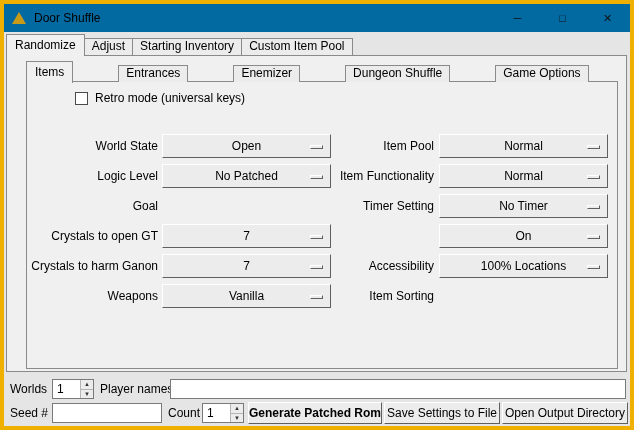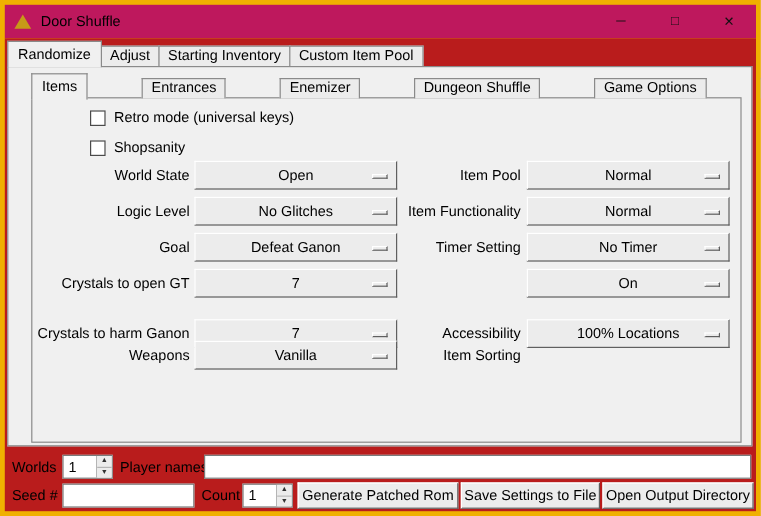--- a/index.html
+++ b/index.html
@@ -1,24 +1,24 @@
 <!DOCTYPE html>
 <html><head>
 <meta charset="utf-8">
 <style>
   * { box-sizing: border-box; }
   body { margin:0; background:#d8d8d8; font-family:"Liberation Sans", sans-serif; font-size:12px; color:#000; }
   .window { position:relative; width:634px; height:430px; background:#f0b000; overflow:hidden; }
-  .titlebar { position:absolute; top:4px; left:4px; width:626px; height:28px; background:#be185d; display:flex; align-items:center; }
+  .titlebar { position:absolute; top:4px; left:4px; width:626px; height:28px; background:#0369a1; display:flex; align-items:center; }
   .app-icon { width:16px; height:14px; margin:0 6px 0 8px; position:relative; }
   .app-icon .tri { width:0; height:0; border-left:7px solid transparent; border-right:7px solid transparent; border-bottom:12px solid #c79a18; margin-top:1px; }
   .title-text { font-size:12px; }
   .win-controls { margin-left:auto; display:flex; height:28px; }
   .win-btn { width:45px; height:28px; display:flex; align-items:center; justify-content:center; font-size:11px; color:#111; cursor:default; }
-  .client { position:absolute; top:32px; left:4px; width:626px; height:394px; background:#b91c1c; }
+  .client { position:absolute; top:32px; left:4px; width:626px; height:394px; background:#e5e5e5; }
 
   .tabs { position:absolute; display:flex; align-items:flex-end; z-index:3; }
   .tab { background:#ececec; border:1px solid #8a8a8a; border-bottom:none; padding:0 7px 2px; line-height:14px; white-space:nowrap; }
   .tab + .tab { margin-left:-1px; }
   .tab.selected { background:#f0f0f0; padding:3px 8px 4px; margin-bottom:-1px; z-index:4; position:relative; }
 
   .outer-tabs { top:2px; left:2px; }
   .notebook-outer { position:absolute; top:23px; left:2px; width:621px; height:317px; border:1px solid #8a8a8a; background:#f0f0f0; }
   .inner-tabs { top:5px; left:19px;gap:46px; }
   .notebook-inner { position:absolute; top:25px; left:19px; width:592px; height:288px; border:1px solid #8a8a8a; background:#f0f0f0; }
@@ -95,77 +95,69 @@
         <div class="tab">Game Options</div>
         <div class="tab">Generation Setup</div>
       </div>
 
       <div class="notebook-inner">
 
         <div class="cb-row" style="top:8px;">
           <span class="checkbox"></span>
           <span class="cb-label">Retro mode (universal keys)</span>
         </div>
-        <div class="cb-row" style="top:33px;">
-          <span class="checkbox"></span>
-          <span class="cb-label">Shopsanity</span>
-        </div>
 
         <div class="opt-row" style="top:52px;">
           <div class="opt-label l-label">World State</div>
           <div class="opt-btn l-btn">
             <span>Open</span>
             <span class="menu-indicator"></span>
           </div>
           <div class="opt-label r-label">Item Pool</div>
           <div class="opt-btn r-btn">
             <span>Normal</span>
             <span class="menu-indicator"></span>
           </div>
         </div>
 
         <div class="opt-row" style="top:82px;">
           <div class="opt-label l-label">Logic Level</div>
           <div class="opt-btn l-btn">
-            <span>No Glitches</span>
+            <span>No Patched</span>
             <span class="menu-indicator"></span>
           </div>
           <div class="opt-label r-label">Item Functionality</div>
           <div class="opt-btn r-btn">
             <span>Normal</span>
             <span class="menu-indicator"></span>
           </div>
         </div>
 
         <div class="opt-row" style="top:112px;">
           <div class="opt-label l-label">Goal</div>
-          <div class="opt-btn l-btn">
-            <span>Defeat Ganon</span>
-            <span class="menu-indicator"></span>
-          </div>
           <div class="opt-label r-label">Timer Setting</div>
           <div class="opt-btn r-btn">
             <span>No Timer</span>
             <span class="menu-indicator"></span>
           </div>
         </div>
 
         <div class="opt-row" style="top:142px;">
           <div class="opt-label l-label">Crystals to open GT</div>
           <div class="opt-btn l-btn">
             <span>7</span>
             <span class="menu-indicator"></span>
           </div>
           <div class="opt-btn r-btn">
             <span>On</span>
             <span class="menu-indicator"></span>
           </div>
         </div>
 
-        <div class="opt-row" style="top:172px;margin-top:12px;">
+        <div class="opt-row" style="top:172px;">
           <div class="opt-label l-label">Crystals to harm Ganon</div>
           <div class="opt-btn l-btn">
             <span>7</span>
             <span class="menu-indicator"></span>
           </div>
           <div class="opt-label r-label">Accessibility</div>
           <div class="opt-btn r-btn">
             <span>100% Locations</span>
             <span class="menu-indicator"></span>
           </div>
@@ -197,18 +189,18 @@
     <span class="label" style="top:370px; left:6px;">Seed #</span>
     <div class="entry" style="top:371px; left:48px; width:110px;"><span></span></div>
     <span class="label" style="top:370px; left:164px;">Count</span>
     <div class="spin" style="top:371px; left:198px; width:42px;">
       <span class="spin-val">1</span>
       <span class="spin-arrows">
         <span class="spin-up">▲</span>
         <span class="spin-down">▼</span>
       </span>
     </div>
-    <div class="push-btn" style="top:370px; left:244px; width:134px;">Generate Patched Rom</div>
+    <div class="push-btn" style="top:370px; left:244px; width:134px;font-weight:bold;">Generate Patched Rom</div>
     <div class="push-btn" style="top:370px; left:498px; width:126px;">Open Output Directory</div>
     <div class="push-btn" style="top:370px; left:380px; width:116px;">Save Settings to File</div>
 
   </div>
 </div>
 
 </body></html>

